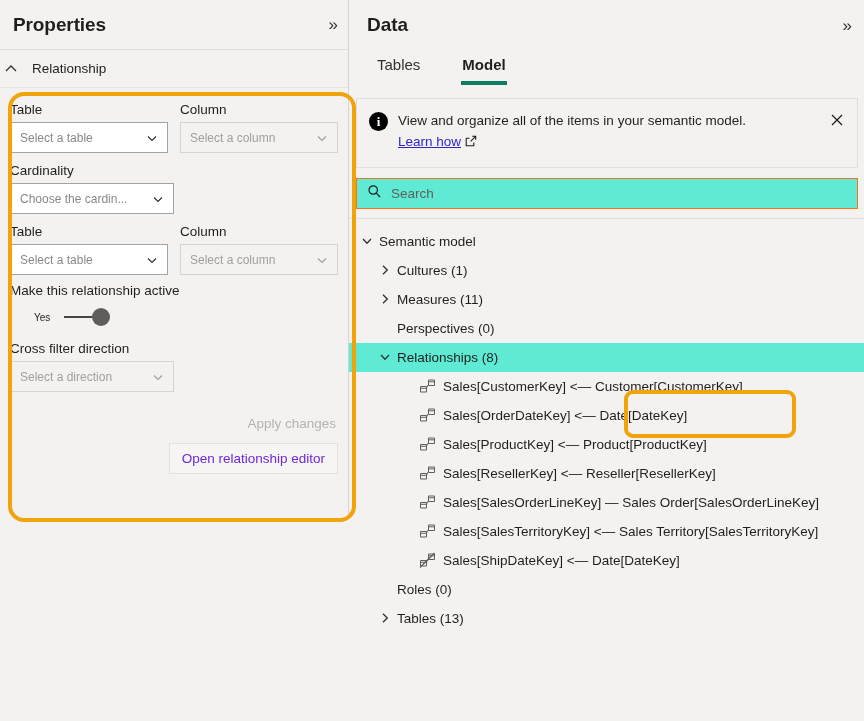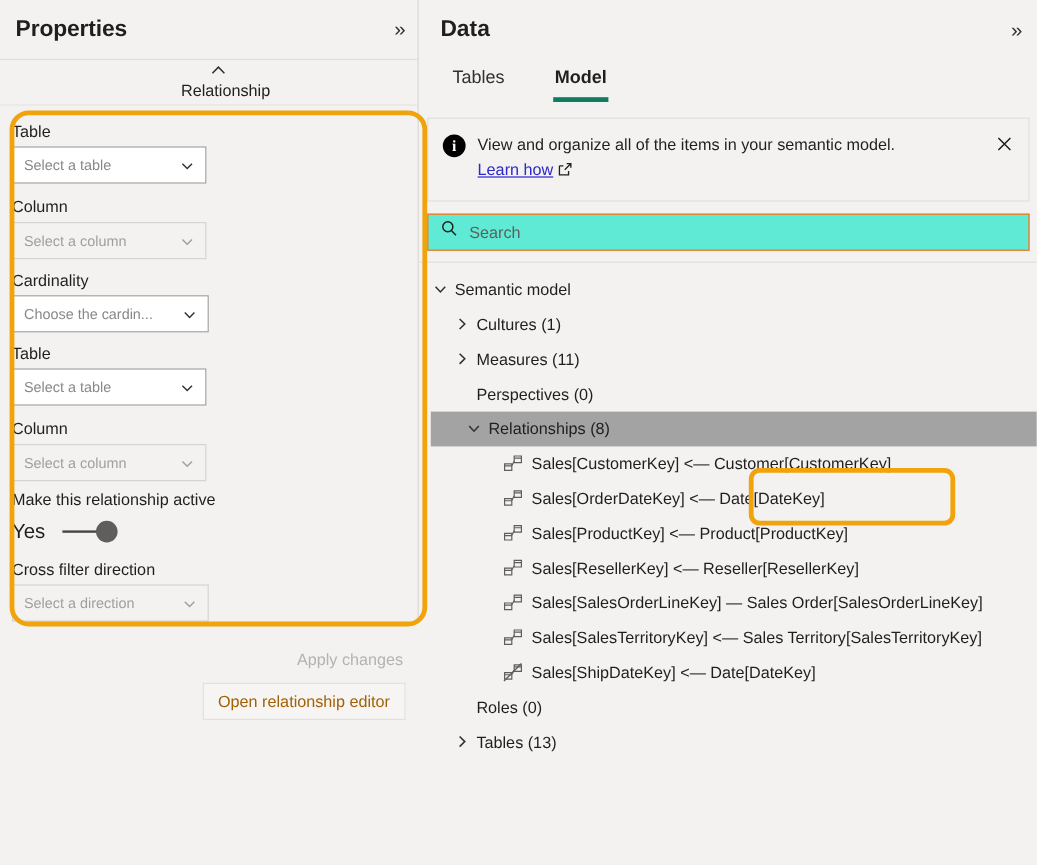--- a/index.html
+++ b/index.html
@@ -24,63 +24,63 @@
     padding: 0 12px 0 13px;
     border-bottom: 1px solid #E1DFDD;
   }
   .panel-title { font-size: 19px; font-weight: bold; color: #201F1E; letter-spacing: -0.1px; }
   .chev-collapse {
     margin-left: auto; font-size: 17px; color: #323130; cursor: pointer;
     line-height: 1; user-select: none; letter-spacing: -2px;
   }
   .section-row {
     height: 38px; display: flex; align-items: center;
-    padding-left: 28px; border-bottom: 1px solid #E6E4E2; flex-direction: column;
+    padding-left: 2px; border-bottom: 1px solid #E6E4E2;
   }
   .caret-up {
     width: 18px; height: 18px; display:inline-block; position: relative; margin-right: 12px;
   }
   .caret-up svg, .caret-dn svg { display:block; }
   .section-label { font-size: 13.5px; color: #201F1E; }
 
   .form-area { padding: 14px 10px 0 10px; position: relative; }
   .field-label { font-size: 13.5px; color: #201F1E; margin-bottom: 5px; }
-  .row2 { display: flex; gap: 12px; flex-direction: column; }
+  .row2 { display: flex; gap: 12px; }
   .col { }
   .col-a { width: 162px; }
   .col-b { width: 162px; }
   .dd {
     height: 31px; display: flex; align-items: center;
     padding: 0 8px 0 9px; font-size: 12px;
     color: #8A8886; border: 1px solid #a3a3a3; background: #FFFFFF;
     cursor: pointer; position: relative;
   }
   .dd.disabled { background: transparent; border-color: #D6D4D2; color: #A19F9D; }
   .dd .dd-text { flex: 1; overflow: hidden; white-space: nowrap; }
   .dd .dd-caret { margin-left: 6px; display:flex; align-items:center; }
   .gap-s { height: 10px; }
 
   .toggle-row { display: flex; align-items: center; gap: 14px; margin-top: 9px; }
-  .toggle-label { font-size: 17px; color: #201F1E; }
+  .toggle-label { font-size: 10px; color: #201F1E; margin-left: 24px; }
   .toggle {
     width: 46px; height: 20px; position: relative; cursor: pointer;
   }
   .toggle .track {
     position: absolute; left: 0; top: 9px; width: 34px; height: 2px; background: #484644;
   }
   .toggle .knob {
     position: absolute; right: 0; top: 1px; width: 18px; height: 18px;
     border-radius: 50%; background: #605E5C;
   }
   .btn-row { display: flex; justify-content: flex-end; margin-top: 18px; }
   .btn-link {
     font-size: 13.5px; color: #B5B3B1; padding: 6px 2px; cursor: default;
   }
   .btn-outline {
-    font-size: 13.5px; color: #a16207; border: 1px solid #E3E1DF;
+    font-size: 13.5px; color: #6d28d9; border: 1px solid #E3E1DF;
     background: #F6F5F4; padding: 7px 12px; margin-top: 6px; cursor: default;
   }
 
   
   .hl {
     position: absolute; border: 4px solid #F0A30A; border-radius: 16px;
     pointer-events: none; z-index: 40;
   }
   .hl-left { left: 8px; top: 92px; width: 348px; height: 430px; }
   .hl-menu { left: 624px; top: 390px; width: 172px; height: 48px; border-radius: 9px; }
@@ -121,21 +121,21 @@
     height: 31px; background: #5eead4; border: 1px solid #f97316;
     display: flex; align-items: center; padding: 0 8px 0 10px; gap: 9px;
   }
   .search-ph { font-size: 13.5px; color: #605E5C; }
   .tree-sep { height: 1px; background: #E1DFDD; margin: 0; }
 
   .tree { padding-top: 8px; font-size: 13.5px; color: #201F1E; position: relative; }
   .tnode {
     height: 29px; display: flex; align-items: center; cursor: pointer; padding-right: 4px;
   }
-  .tnode.selected { background: #a3a3a3; margin-left: 10px; }
+  .tnode.selected { background: #5eead4; }
   .tw { width: 24px; display: flex; align-items: center; justify-content: center; flex: 0 0 24px; }
   .tlabel { white-space: nowrap; }
   .ind0 { padding-left: 6px; }
   .ind1 { padding-left: 24px; }
   .ind2 { padding-left: 46px; }
   .rel-icon { width: 17px; height: 17px; margin-right: 7px; flex: 0 0 17px; }
 </style>
 </head>
 <body>
 

